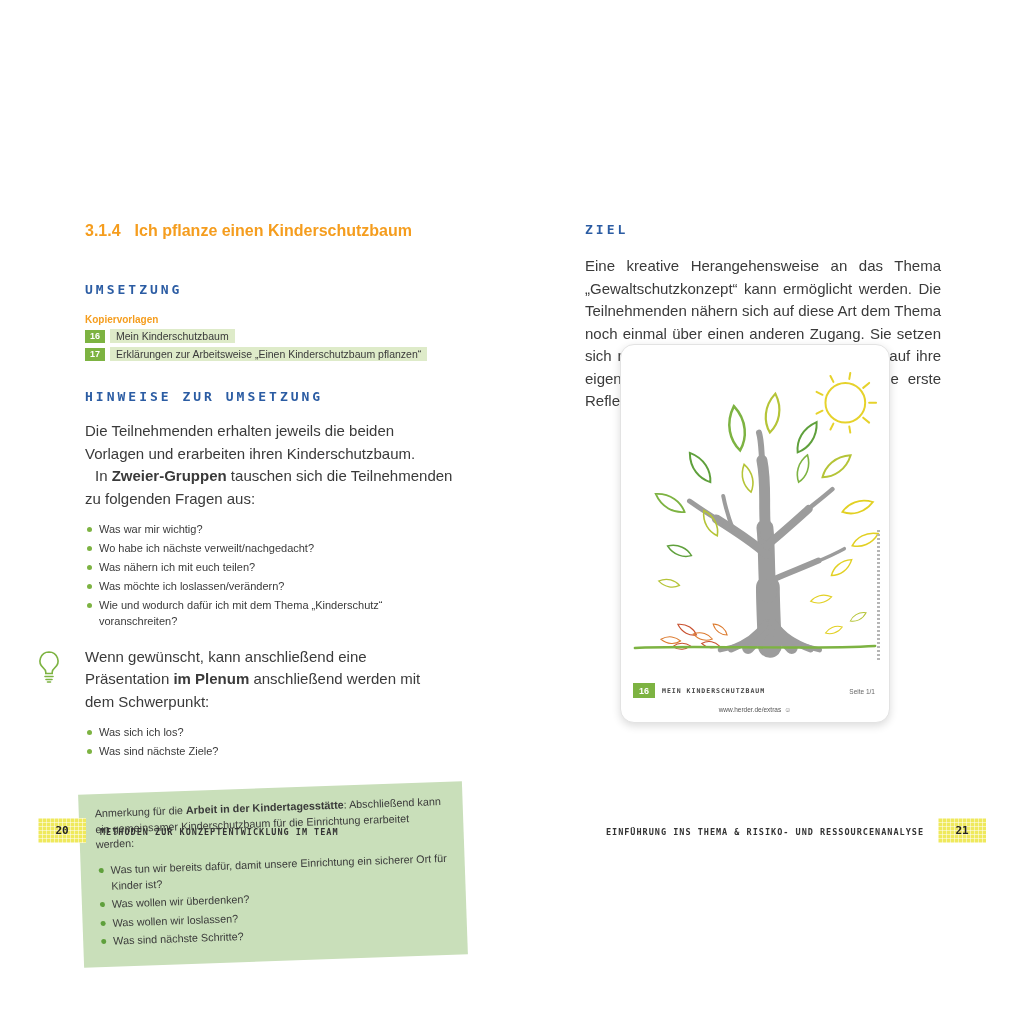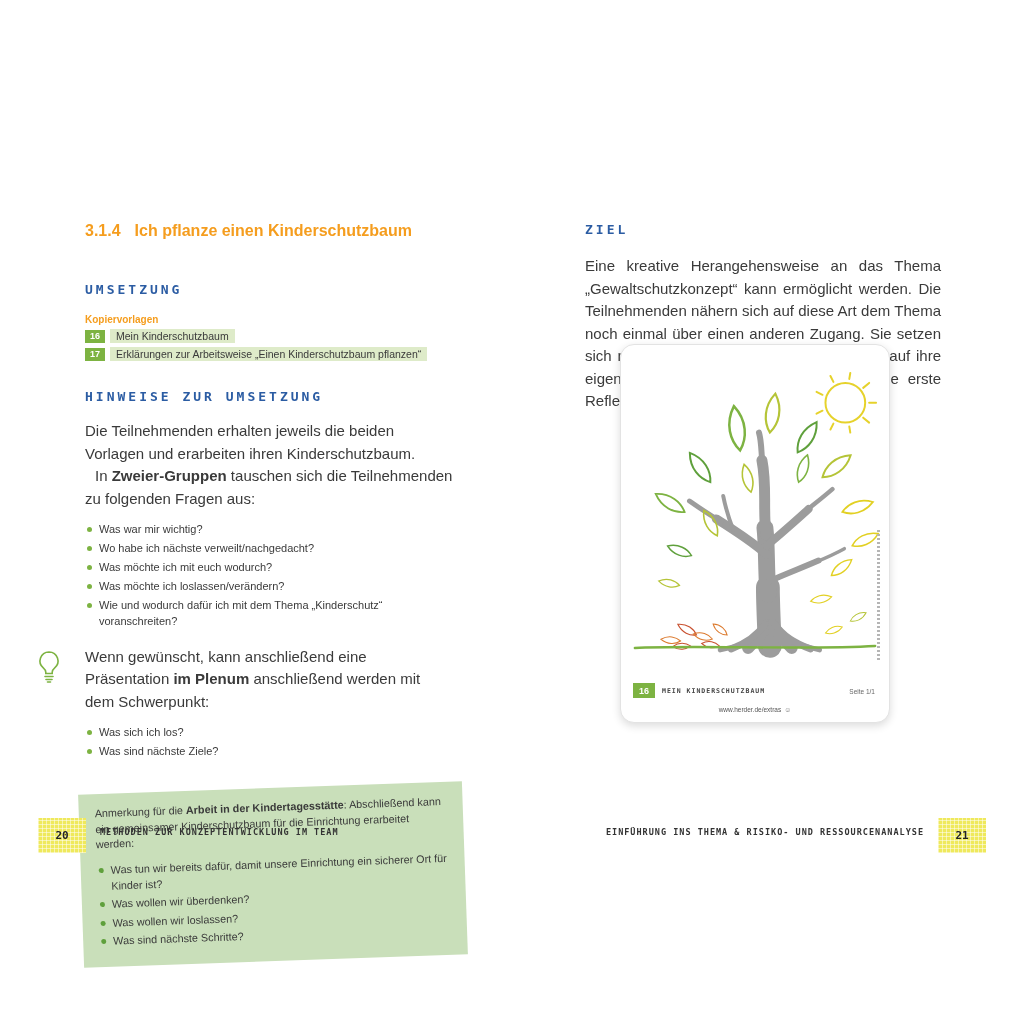--- a/index.html
+++ b/index.html
@@ -65,21 +65,21 @@
 
   
   .trunk{stroke:var(--trunk-gray);}
   .ground{stroke:var(--green);}
   .sun{stroke:var(--sun-yellow);}
   .lf-g1{stroke:var(--green-dark);} .lf-g2{stroke:var(--green);}
   .lf-yg{stroke:var(--yellow-green);} .lf-yl{stroke:var(--leaf-yellow);}
   .lf-or{stroke:var(--leaf-orange);} .lf-rd{stroke:var(--leaf-red);}
 
   .footer{position:absolute;left:0;top:818px;width:1024px;height:27px;}
-  .page-badge{position:absolute;top:0;width:48px;height:35px;
+  .page-badge{position:absolute;top:0;width:48px;height:25px;
     background-color:var(--footer-yellow);
     background-image:repeating-linear-gradient(0deg,rgba(255,255,255,.5) 0 1px,transparent 1px 4px),
       repeating-linear-gradient(90deg,rgba(255,255,255,.5) 0 1px,transparent 1px 4px);
     display:flex;align-items:center;justify-content:center;
     font-family:"DejaVu Sans Mono",monospace;font-weight:bold;font-size:11px;color:#222;}
   .page-badge.left{left:38px;}
   .page-badge.right{right:38px;}
   .footer-text{position:absolute;top:0;height:27px;display:flex;align-items:center;
     font-family:"DejaVu Sans Mono",monospace;font-weight:bold;font-size:8.5px;
     letter-spacing:1px;color:#333;white-space:nowrap;}
@@ -111,21 +111,21 @@
   <h2 class="section-heading mt-hinweise">HINWEISE ZUR UMSETZUNG</h2>
 
   <p class="body-p">
     <span>Die Teilnehmenden erhalten jeweils die beiden Vorlagen und erarbeiten ihren Kinderschutzbaum.</span><br>
     <span class="indent">In </span><b>Zweier-Gruppen</b><span> tauschen sich die Teilnehmenden zu folgenden Fragen aus:</span>
   </p>
 
   <ul class="dots">
     <li>Was war mir wichtig?</li>
     <li>Wo habe ich nächste verweilt/nachgedacht?</li>
-    <li>Was möchte ich mit euch wodurch?</li>
+    <li>Was nähern ich mit euch teilen?</li>
     <li>Was möchte ich loslassen/verändern?</li>
     <li>Wie und wodurch dafür ich mit dem Thema „Kinderschutz“ voranschreiten?</li>
   </ul>
 
   <p class="body-p">
     <span>Wenn gewünscht, kann anschließend eine Präsentation </span><b>im Plenum</b><span> anschließend werden mit dem Schwerpunkt:</span>
   </p>
 
   <ul class="dots">
     <li>Was sich ich los?</li>

